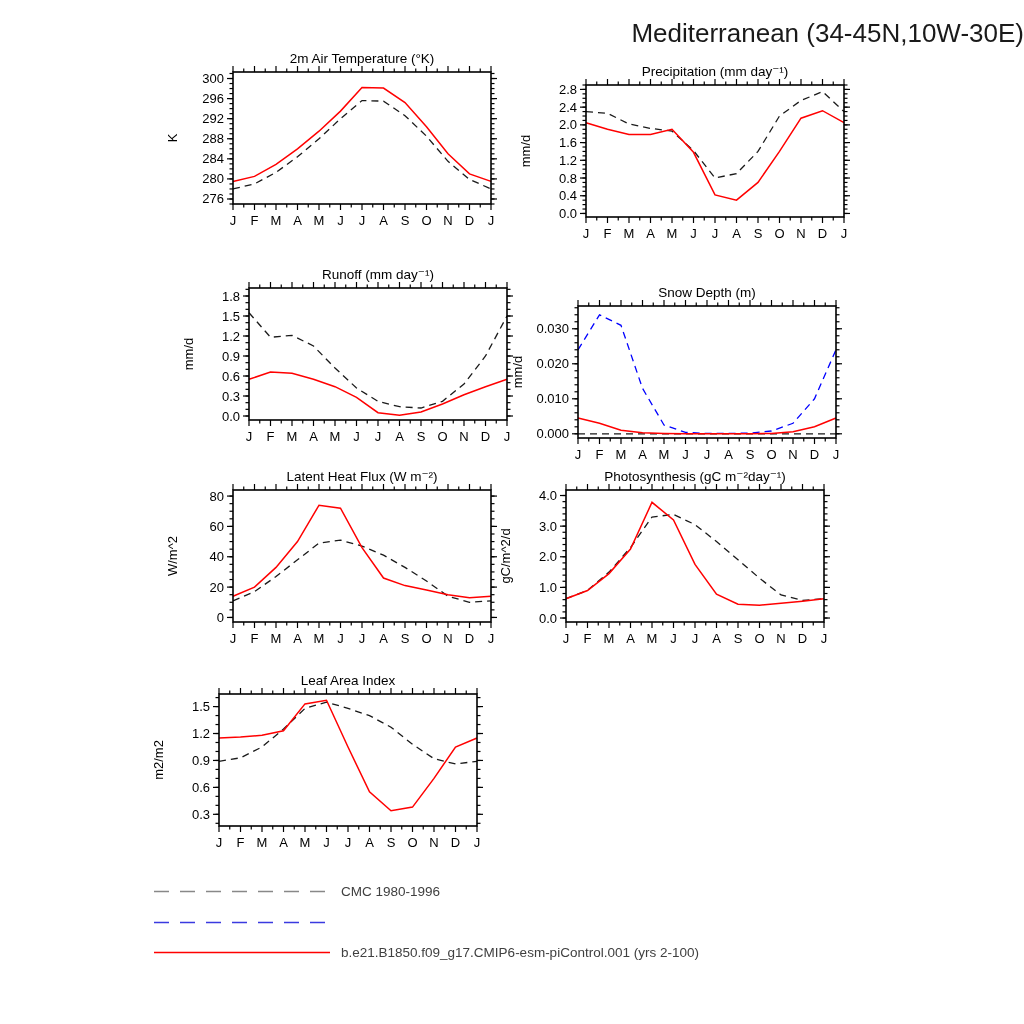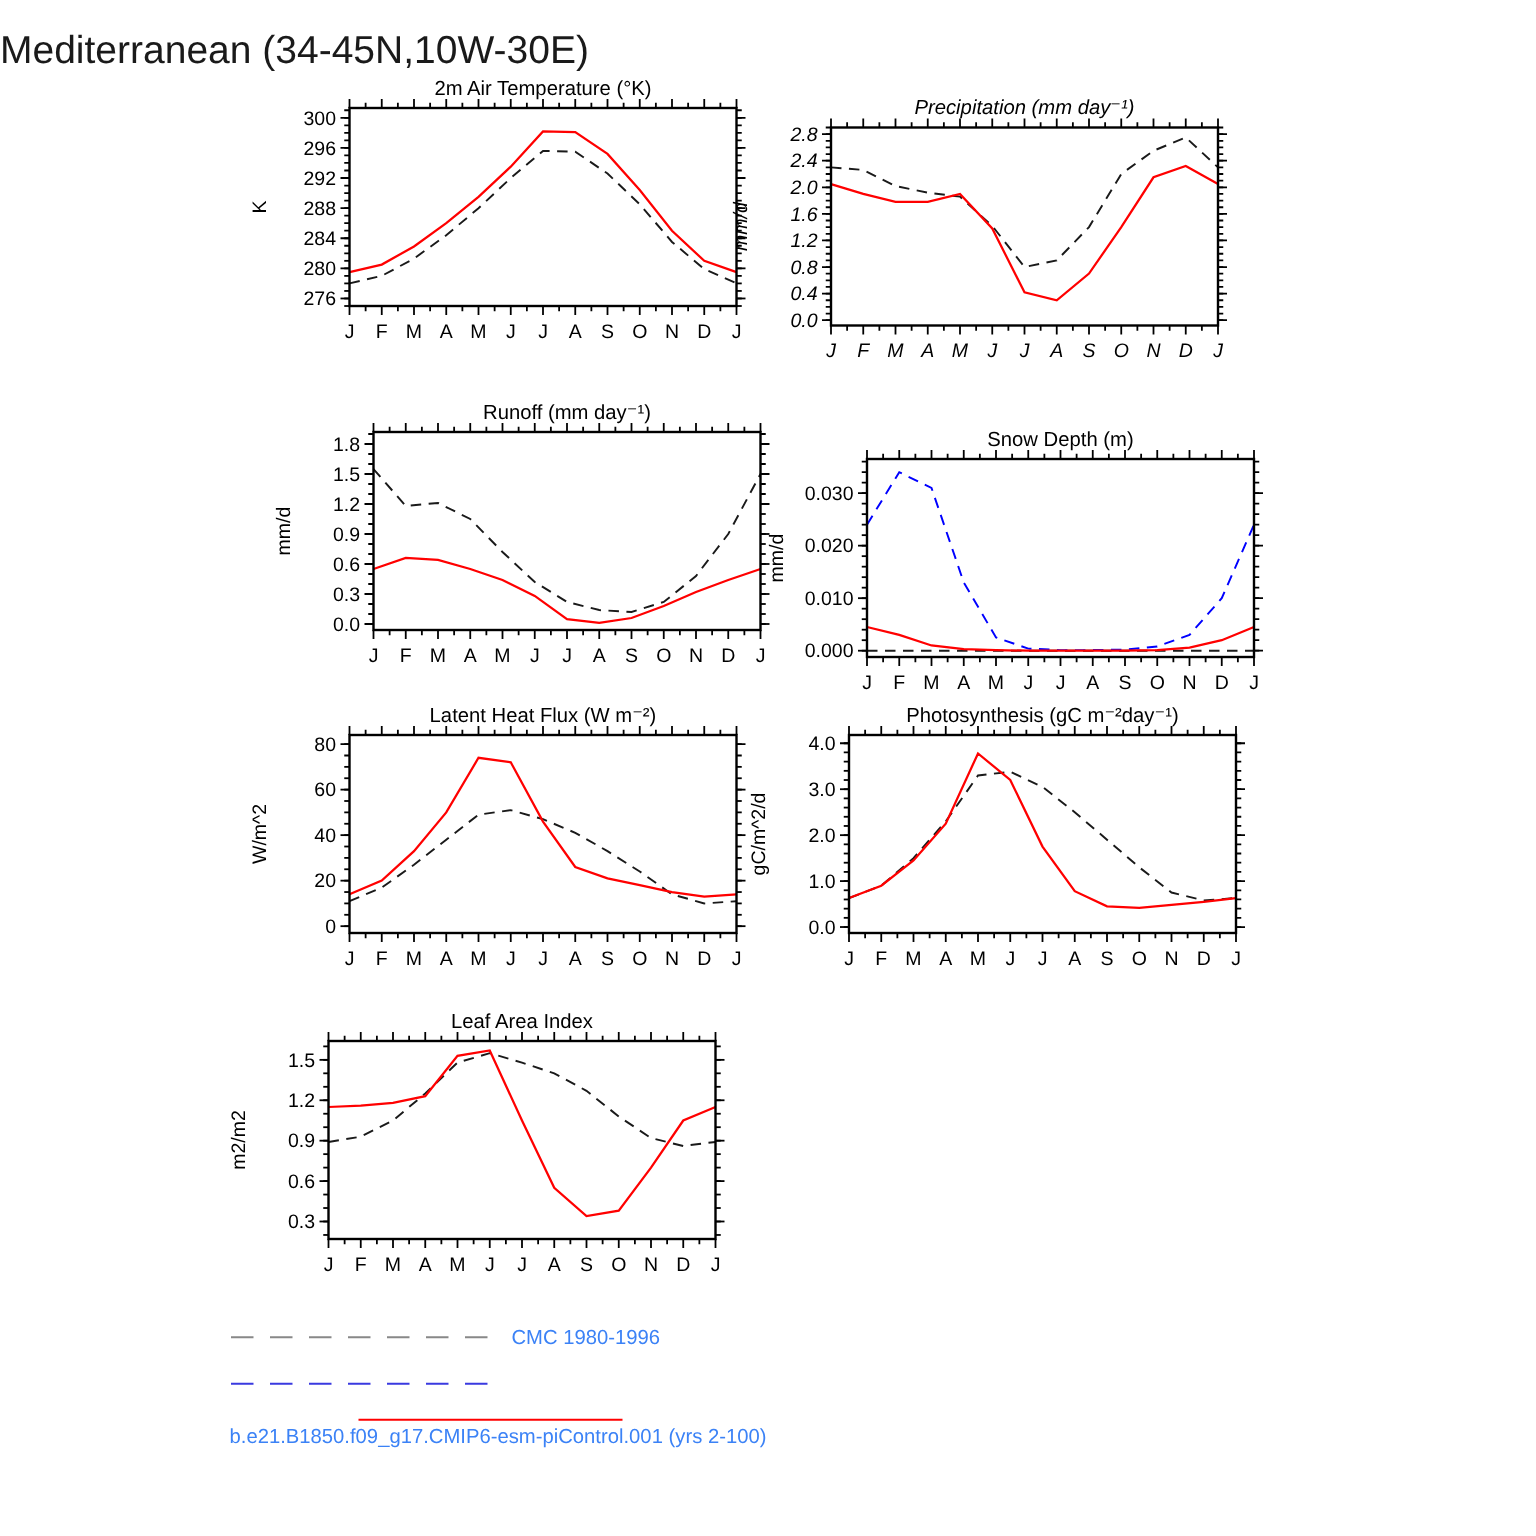--- a/index.html
+++ b/index.html
@@ -16,42 +16,42 @@
     width: 1024px;
     height: 1024px;
     background: #ffffff;
     overflow: hidden;
   }
   .page-title {
     position: absolute;
     top: 18px;
     left: 0;
     width: 1024px;
-    text-align: left;
+    text-align: right;
     font-size: 26px;
     color: #1a1a1a;
     letter-spacing: 0px;
   }
   .panel {
     position: absolute;
     width: 345px;
     height: 196px;
   }
   .panel svg { display: block; }
   .legend-row {
     position: absolute;
     left: 153px;
     height: 18px;
     display: flex;
     align-items: center;
   }
   .legend-swatch { margin-right: 10px; flex: 0 0 auto; }
   .legend-label {
     font-size: 13.5px;
-    color: #3b82f6;
+    color: #404040;
     white-space: nowrap;
   }
 </style>
 </head>
 <body>
 
 <div id="canvas">
   <div class="page-title">Mediterranean (34-45N,10W-30E)</div>
 
   <div class="panel" style="left:155px; top:42px;">
@@ -196,21 +196,21 @@
         <text x="69" y="121.32889733840307" font-size="13px" font-family="&quot;Liberation Sans&quot;,&quot;DejaVu Sans&quot;,sans-serif" fill="#000" text-anchor="end">284</text>
         <text x="69" y="101.25285171102665" font-size="13px" font-family="&quot;Liberation Sans&quot;,&quot;DejaVu Sans&quot;,sans-serif" fill="#000" text-anchor="end">288</text>
         <text x="69" y="81.17680608365022" font-size="13px" font-family="&quot;Liberation Sans&quot;,&quot;DejaVu Sans&quot;,sans-serif" fill="#000" text-anchor="end">292</text>
         <text x="69" y="61.10076045627382" font-size="13px" font-family="&quot;Liberation Sans&quot;,&quot;DejaVu Sans&quot;,sans-serif" fill="#000" text-anchor="end">296</text>
         <text x="69" y="41.024714828897395" font-size="13px" font-family="&quot;Liberation Sans&quot;,&quot;DejaVu Sans&quot;,sans-serif" fill="#000" text-anchor="end">300</text>
         <polyline points="78.0,146.9 99.5,141.9 121.0,130.4 142.5,114.8 164.0,96.8 185.5,76.7 207.0,58.6 228.5,59.1 250.0,73.7 271.5,94.2 293.0,119.3 314.5,137.4 336.0,146.9" fill="none" stroke="#1a1a1a" stroke-width="1.3" stroke-dasharray="7,5"></polyline>
         <polyline points="78.0,139.4 99.5,134.4 121.0,122.3 142.5,106.8 164.0,89.2 185.5,69.1 207.0,45.6 228.5,46.1 250.0,60.6 271.5,84.7 293.0,111.8 314.5,131.9 336.0,139.4" fill="none" stroke="#ff0000" stroke-width="1.5"></polyline>
         <rect x="78" y="30" width="258" height="132" fill="none" stroke="#000000" stroke-width="1.6"></rect>
       </svg>
     </div>
-  <div class="panel" style="left:476px; top:55px;font-style:italic;">
+  <div class="panel" style="left:508px; top:55px;">
       <svg width="345" height="196">
         <text x="207" y="21" font-size="13.5px" font-family="&quot;Liberation Sans&quot;,&quot;DejaVu Sans&quot;,sans-serif" fill="#000" text-anchor="middle">Precipitation (mm day⁻¹)</text>
         <text x="0" y="0" font-size="13px" font-family="&quot;Liberation Sans&quot;,&quot;DejaVu Sans&quot;,sans-serif" fill="#000" text-anchor="middle" transform="translate(22,96) rotate(-90)">mm/d</text>
         <g stroke="#000000" stroke-width="1.2">
           <line x1="78" y1="30" x2="78" y2="24"></line>
           <line x1="78" y1="162" x2="78" y2="168"></line>
           <line x1="88.75" y1="30" x2="88.75" y2="26.5"></line>
           <line x1="88.75" y1="162" x2="88.75" y2="165.5"></line>
           <line x1="99.5" y1="30" x2="99.5" y2="24"></line>
           <line x1="99.5" y1="162" x2="99.5" y2="168"></line>
@@ -999,19 +999,19 @@
     <svg class="legend-swatch" width="178" height="7">
       <line x1="1" y1="3.5" x2="177" y2="3.5" stroke="#888888" stroke-width="1.4" stroke-dasharray="15,11"></line>
     </svg>
     <span class="legend-label">CMC 1980-1996</span>
   </div>
   <div class="legend-row" style="top:913px;">
     <svg class="legend-swatch" width="178" height="7">
       <line x1="1" y1="3.5" x2="177" y2="3.5" stroke="#3a3ae0" stroke-width="1.4" stroke-dasharray="15,11"></line>
     </svg>
   </div>
-  <div class="legend-row" style="top:943px;flex-direction:column;">
+  <div class="legend-row" style="top:943px;">
     <svg class="legend-swatch" width="178" height="7">
       <line x1="1" y1="3.5" x2="177" y2="3.5" stroke="#ff0000" stroke-width="1.4"></line>
     </svg>
     <span class="legend-label">b.e21.B1850.f09_g17.CMIP6-esm-piControl.001 (yrs 2-100)</span>
   </div>
 </div>
 
 </body></html>

